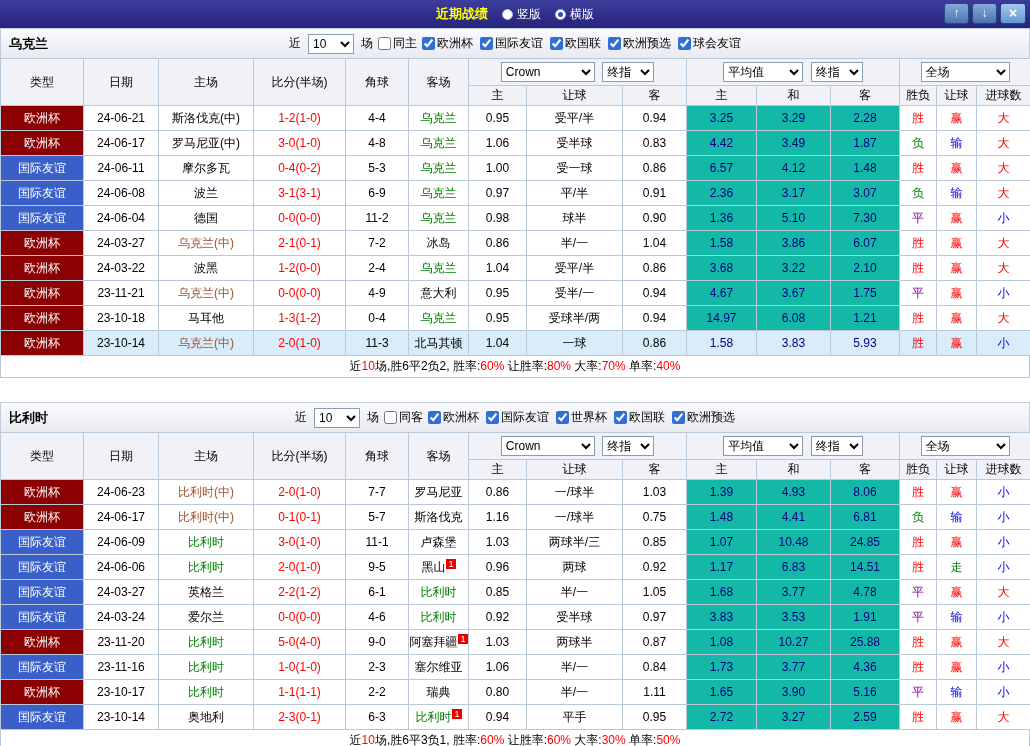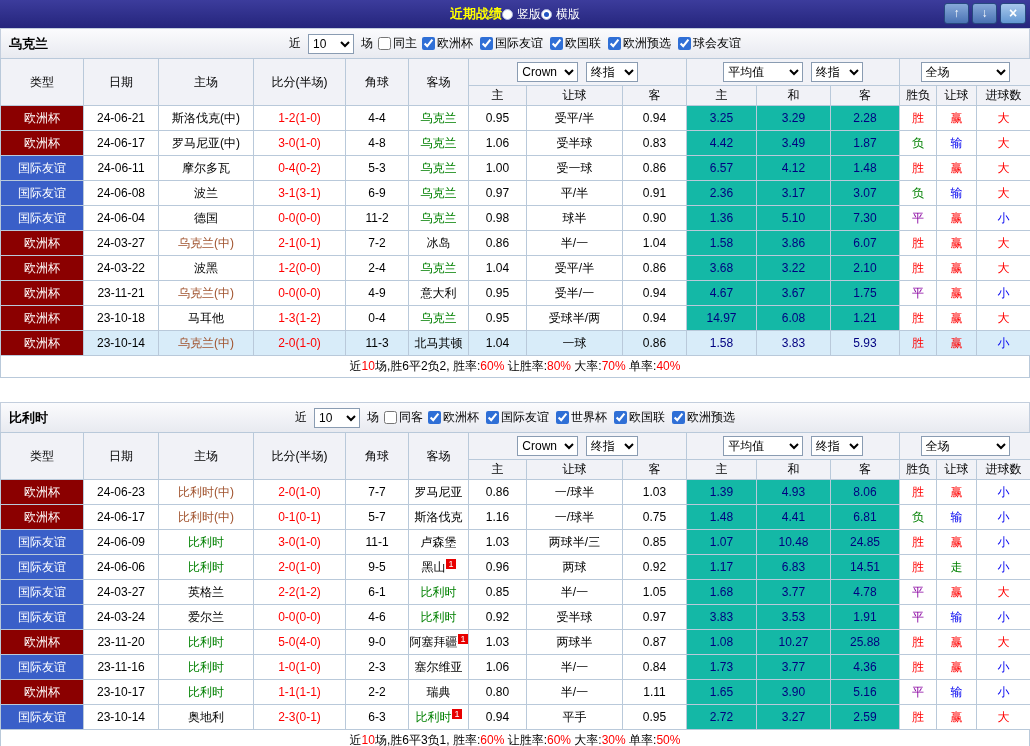--- a/index.html
+++ b/index.html
@@ -1,34 +1,34 @@
 <!DOCTYPE html>
 <html><head>
 <meta charset="utf-8">
 <style>
 *{box-sizing:border-box}
 html,body{margin:0;padding:0}
 body{width:1030px;background:#fff;font-family:"Liberation Sans","DejaVu Sans",sans-serif;padding-bottom:10px}
 .titlebar{position:relative;height:28px;background:linear-gradient(#3c3c9c,#25257c);display:flex;align-items:center}
-.tb-center{flex:1;display:flex;justify-content:center;align-items:center;}
+.tb-center{flex:1;display:flex;justify-content:center;align-items:center;gap:14px}
 .tb-title{color:#ffff00;font-weight:bold;font-size:13px}
 .tb-radio{display:flex;align-items:center;gap:4px;color:#fff;font-size:12px;cursor:pointer}
 .rad{width:11px;height:11px;border-radius:50%;background:#fff;border:1px solid #aab4e0;display:inline-block;position:relative}
 .rad.on::after{content:"";position:absolute;left:2px;top:2px;width:5px;height:5px;border-radius:50%;background:#1f54c4}
 .tb-btns{position:absolute;right:4px;top:3px;display:flex;gap:3px}
 .tb-btn{width:25px;height:21px;border:1px solid #27497f;border-radius:3px;background:linear-gradient(#87a9d9,#4a73b4);color:#fff;font-size:12px;font-weight:bold;line-height:19px;text-align:center;padding:0;cursor:pointer}
 .tb-btn.close{background:linear-gradient(#a8c8ec,#6297d2);width:26px;font-size:14px}
 .sec-head{position:relative;height:30px;background:linear-gradient(#fbfbfd,#e8eaf0);border:1px solid #c3cedd;border-bottom:none;display:flex;align-items:center}
 .team{position:absolute;left:8px;font-size:13px;font-weight:bold;color:#000}
 .sec-filters{margin:0 auto;display:flex;align-items:center;gap:5px;font-size:12px;color:#000}
 .lgs{display:inline-flex;align-items:center;gap:7px}
 .chk{display:inline-flex;align-items:center;gap:2px;cursor:pointer}
 input[type=checkbox]{width:13px;height:13px;margin:0;accent-color:#2f6fd6}
 select{font-size:12px;height:20px;border:1px solid #8a9cb2;background:#fff;margin:0 2px;padding:0}
-.sel-count{width:46px}.sel-book{width:61px}.sel-final{width:52px}.sel-avg{width:80px}.sel-full{width:89px}
+.sel-count{width:46px}.sel-book{width:94px}.sel-final{width:52px}.sel-avg{width:80px}.sel-full{width:89px}
 table{border-collapse:collapse;table-layout:fixed;width:1030px}
 th,td{border:1px solid #b9c9da;text-align:center;font-size:12px;padding:0;overflow:hidden;white-space:nowrap}
 thead th{background:#f1f2f7;font-weight:normal;color:#000}
 tr.h1 th{height:27px}
 tr.h2 th{height:20px}
 tbody td{height:25px;background:#fff;color:#000}
 .c-euro{background:#14b8a6;color:#000080}
 tr.hl td{background:#d8ecf9}
 td.t-red{background:#8b0000 !important;color:#fff}
 td.t-blue{background:#3a5fc8 !important;color:#fff}

